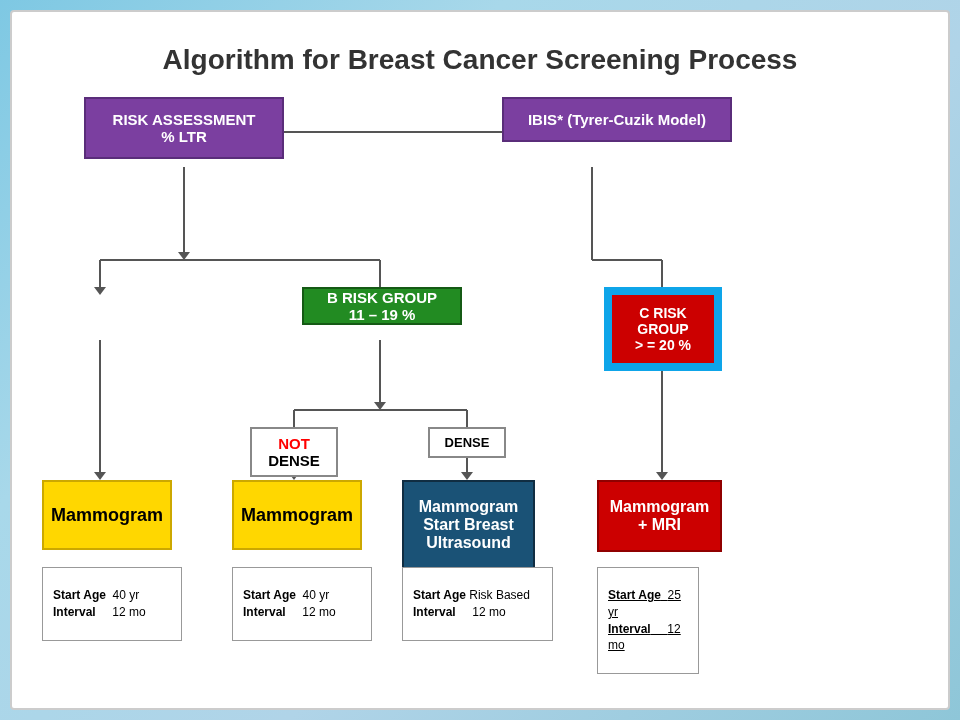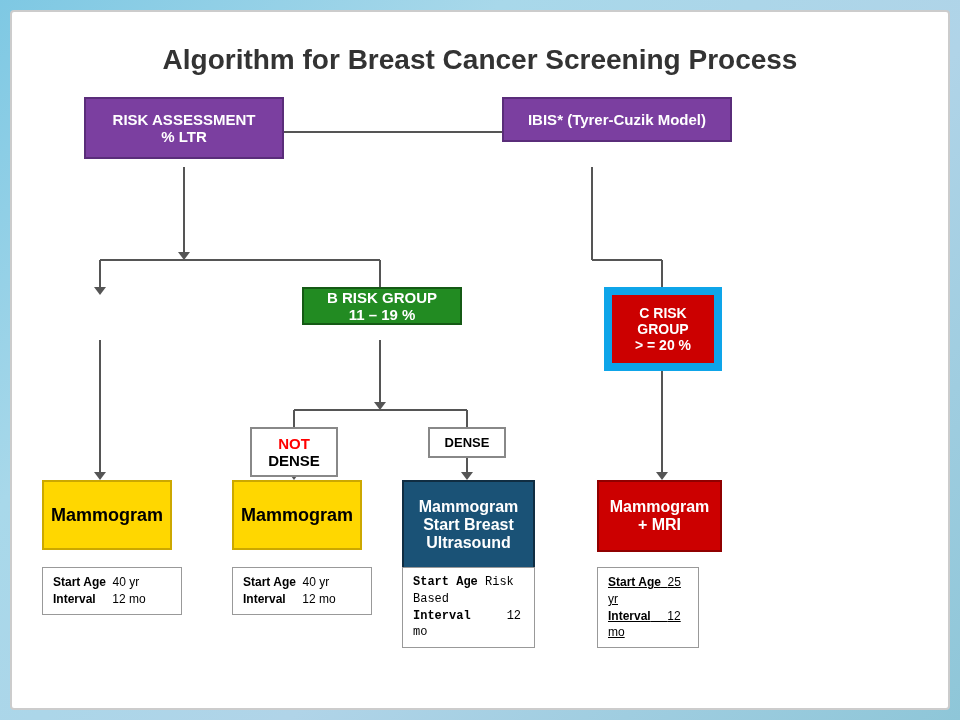--- a/index.html
+++ b/index.html
@@ -144,21 +144,21 @@
       border: 2px solid #900000;
       min-width: 120px;
     }
 
     
     .info-box {
       background: white;
       border: 1.5px solid #999;
       font-size: 12px;
       font-weight: normal;
-      padding: 6px 10px;
+      padding: 19px 10px;
       color: #000;
       line-height: 1.4;
     }
     .info-box span.label {
       font-weight: bold;
       color: #000;
     }
 
     
     .el {
@@ -286,21 +286,21 @@
     <div class="el info-box" style="top:470px; left:10px; width:140px;">
       <div><span class="label">Start Age</span>&nbsp;&nbsp;<span>40 yr</span></div>
       <div><span class="label">Interval</span>&nbsp;&nbsp;&nbsp;&nbsp;&nbsp;<span>12 mo</span></div>
     </div>
 
     <div class="el info-box" style="top:470px; left:200px; width:140px;">
       <div><span class="label">Start Age</span>&nbsp;&nbsp;<span>40 yr</span></div>
       <div><span class="label">Interval</span>&nbsp;&nbsp;&nbsp;&nbsp;&nbsp;<span>12 mo</span></div>
     </div>
 
-    <div class="el info-box" style="top:470px; left:370px; width:133px;font-family:Liberation Mono, monospace;">
+    <div class="el info-box" style="top:470px; left:370px; width:151px;">
       <div><span class="label">Start Age</span>&nbsp;<span>Risk Based</span></div>
       <div><span class="label">Interval</span>&nbsp;&nbsp;&nbsp;&nbsp;&nbsp;<span>12 mo</span></div>
     </div>
 
     <div class="el info-box" style="top:470px; left:565px; width:102px;text-decoration:underline;">
       <div><span class="label">Start Age</span>&nbsp;&nbsp;<span>25 yr</span></div>
       <div><span class="label">Interval</span>&nbsp;&nbsp;&nbsp;&nbsp;&nbsp;<span>12 mo</span></div>
     </div>
 
   </div>

